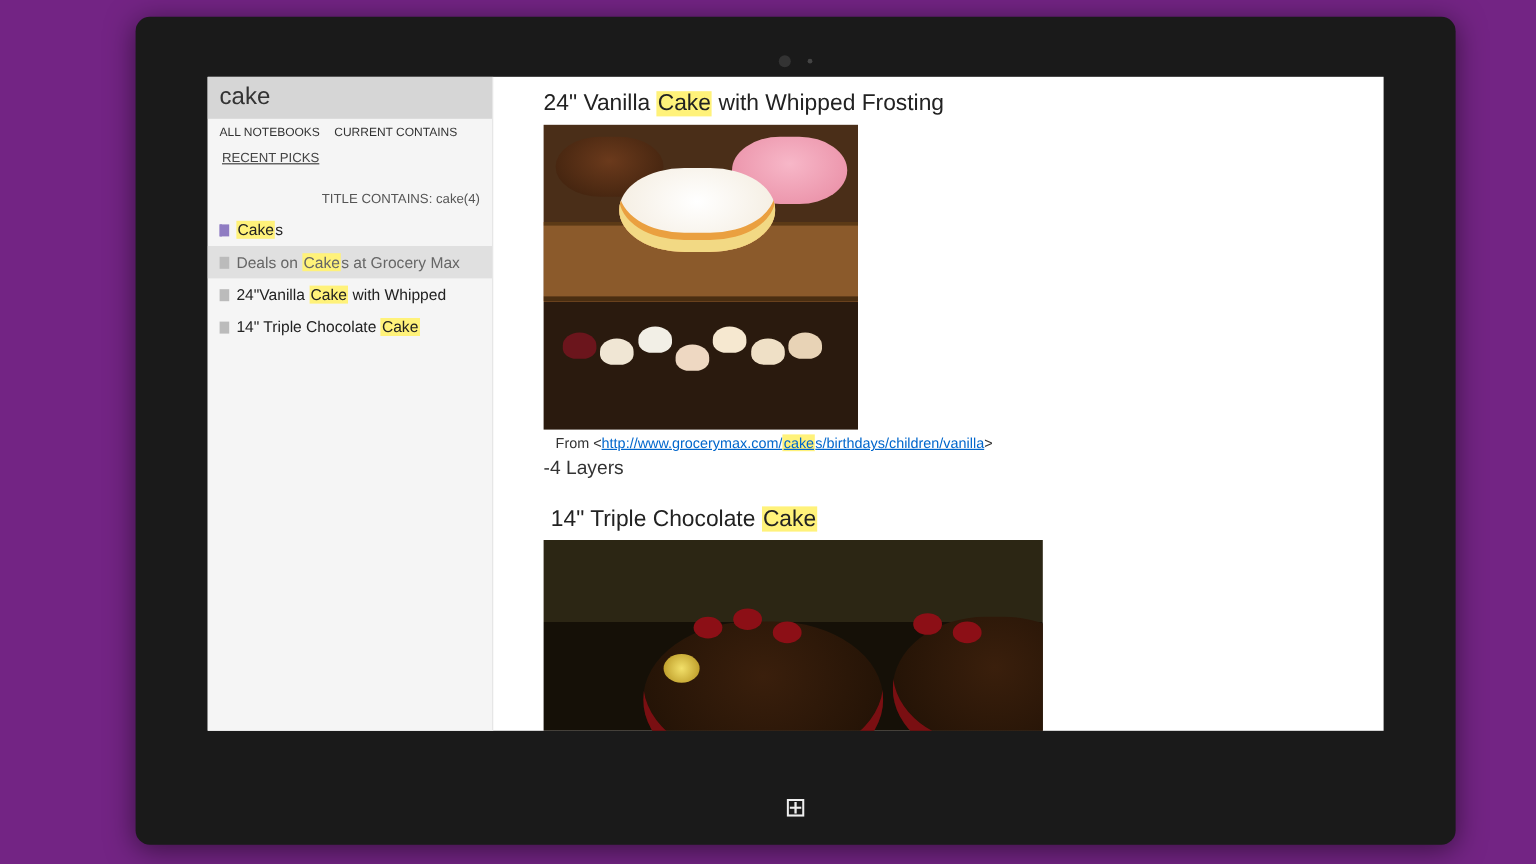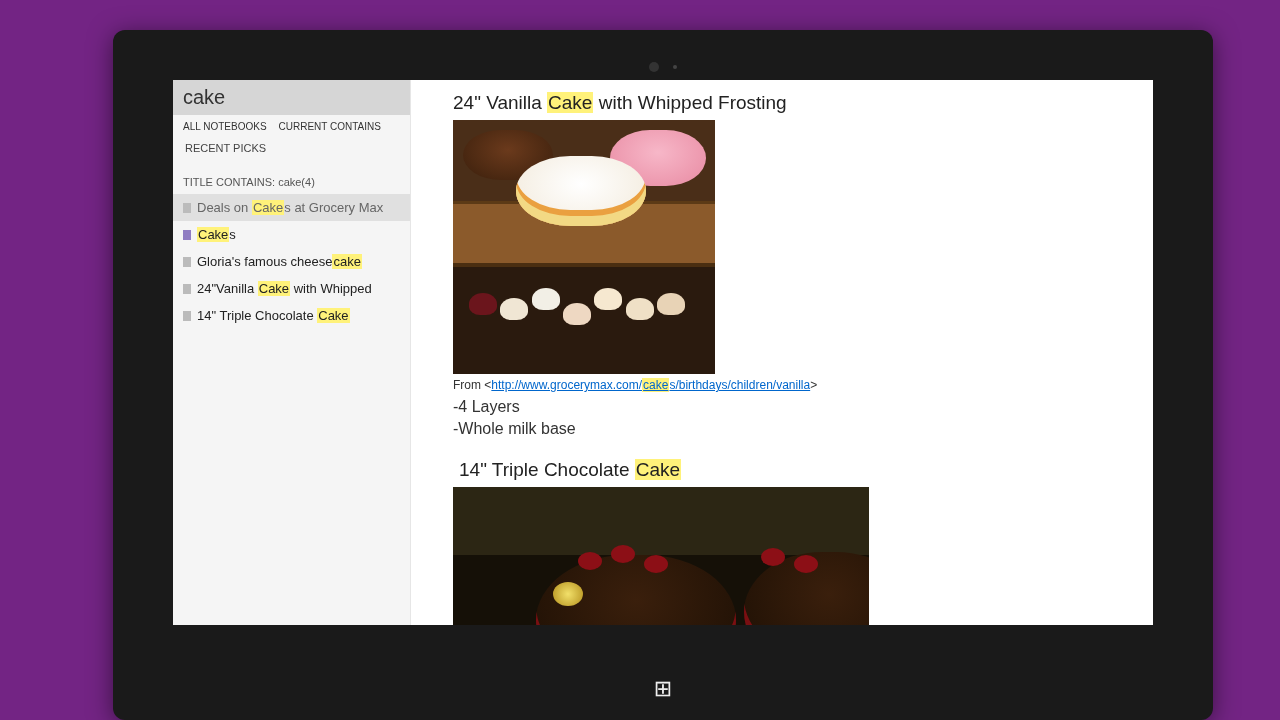--- a/index.html
+++ b/index.html
@@ -7,21 +7,21 @@
   font-family: "Segoe UI", Tahoma, sans-serif;
   background: #732484;
   width: 1280px;
   height: 720px;
   overflow: hidden;
   position: relative;
 }
 .tablet {
   position: absolute;
   left: 113px;
-  top: 30px;
+  top: 14px;
   width: 1100px;
   height: 690px;
   background: #1a1a1a;
   border-radius: 12px;
   padding: 50px 60px 40px 60px;
   box-shadow: 0 4px 24px rgba(0,0,0,0.5);
 }
 .camera {
   position: absolute;
   top: 32px;
@@ -72,30 +72,32 @@
   gap: 12px;
   padding: 6px 10px 2px 10px;
   font-size: 10px;
   color: #333;
 }
 .scope span { cursor: pointer; }
 .section-label {
   padding: 8px 12px 4px 12px;
   font-size: 11px;
   color: #444;
+  text-decoration: underline;
 }
 .noresults {
   padding: 4px 26px 10px 26px;
   font-size: 12px;
   color: #666;
 }
 .group-head {
   padding: 18px 10px 6px 10px;
   font-size: 11px;
   color: #555;
+  text-align: right;
 }
 .item {
   display: flex;
   align-items: center;
   gap: 6px;
   padding: 6px 10px;
   font-size: 13px;
   color: #222;
   cursor: pointer;
 }
@@ -147,21 +149,21 @@
 .ck.c { left: 24%; top: 14%; width: 130px; height: 70px; background: radial-gradient(ellipse at 50% 40%, #fff, #f1e8d8); border-radius: 50%/60%; box-shadow: inset 0 -10px 0 #f2d984, inset 0 -16px 0 #eaa040; }
 .cup { position: absolute; width: 28px; height: 22px; border-radius: 50% 50% 40% 40%; }
 .cup.c1{left:6%; top:68%; background:#6b151c;}
 .cup.c2{left:18%; top:70%; background:#f0e6d4;}
 .cup.c3{left:30%; top:66%; background:#f2efe6;}
 .cup.c4{left:42%; top:72%; background:#eed8c2;}
 .cup.c5{left:54%; top:66%; background:#f6e8d0;}
 .cup.c6{left:66%; top:70%; background:#efe0c6;}
 .cup.c7{left:78%; top:68%; background:#e8d3b6;}
 
-.meta { font-size: 12px; color: #333; margin-top: 4px; }
+.meta { font-size: 12px; color: #333; margin-top: 4px; margin-left: 10px; }
 .meta a { color: #0066cc; text-decoration: underline; }
 .bullets { font-size: 16px; color: #333; margin-top: 4px; line-height: 1.35; }
 
 .photo2 {
   width: 416px;
   height: 170px;
   position: relative;
   overflow: hidden;
   background: linear-gradient(180deg,#2c2614 0%,#2c2614 40%,#151007 40%,#151007 100%);
 }
@@ -191,31 +193,27 @@
       <div class="search">cake</div>
       <div class="scope">
         <span>ALL NOTEBOOKS</span>
         <span>CURRENT CONTAINS</span>
       </div>
 
       <div class="section-label">RECENT PICKS</div>
 
       <div class="group-head">TITLE CONTAINS: cake(4)</div>
 
+      <div class="item">
+        <div class="page-icon accent"></div>
+        <span><span></span><span class="hl">Cake</span><span>s</span></span>
+      </div>
       <div class="item selected">
         <div class="page-icon"></div>
         <span><span>Deals on </span><span class="hl">Cake</span><span>s at Grocery Max</span></span>
-      </div>
-      <div class="item">
-        <div class="page-icon accent"></div>
-        <span><span></span><span class="hl">Cake</span><span>s</span></span>
-      </div>
-      <div class="item">
-        <div class="page-icon"></div>
-        <span><span>Gloria's famous cheese</span><span class="hl">cake</span><span></span></span>
       </div>
 
 
       <div class="item">
         <div class="page-icon"></div>
         <span><span>24"Vanilla </span><span class="hl">Cake</span><span> with Whipped</span></span>
       </div>
       <div class="item">
         <div class="page-icon"></div>
         <span><span>14" Triple Chocolate </span><span class="hl">Cake</span><span></span></span>
@@ -240,21 +238,20 @@
           <div class="cup c6"></div>
           <div class="cup c7"></div>
       </div>
 
       <div class="meta">
         <span>From &lt;</span><a href="#"><span>http://www.grocerymax.com/</span><span class="hl">cake</span><span>s/birthdays/children/vanilla</span></a><span>&gt;</span>
       </div>
 
       <div class="bullets">
         <div>-4 Layers</div>
-        <div>-Whole milk base</div>
       </div>
 
       <div class="title2">
         <span>14" Triple Chocolate </span><span class="hl">Cake</span><span></span>
       </div>
 
       <div class="photo2">
         <div class="choc a"></div>
           <div class="choc b"></div>
         <div class="berry b1"></div>

